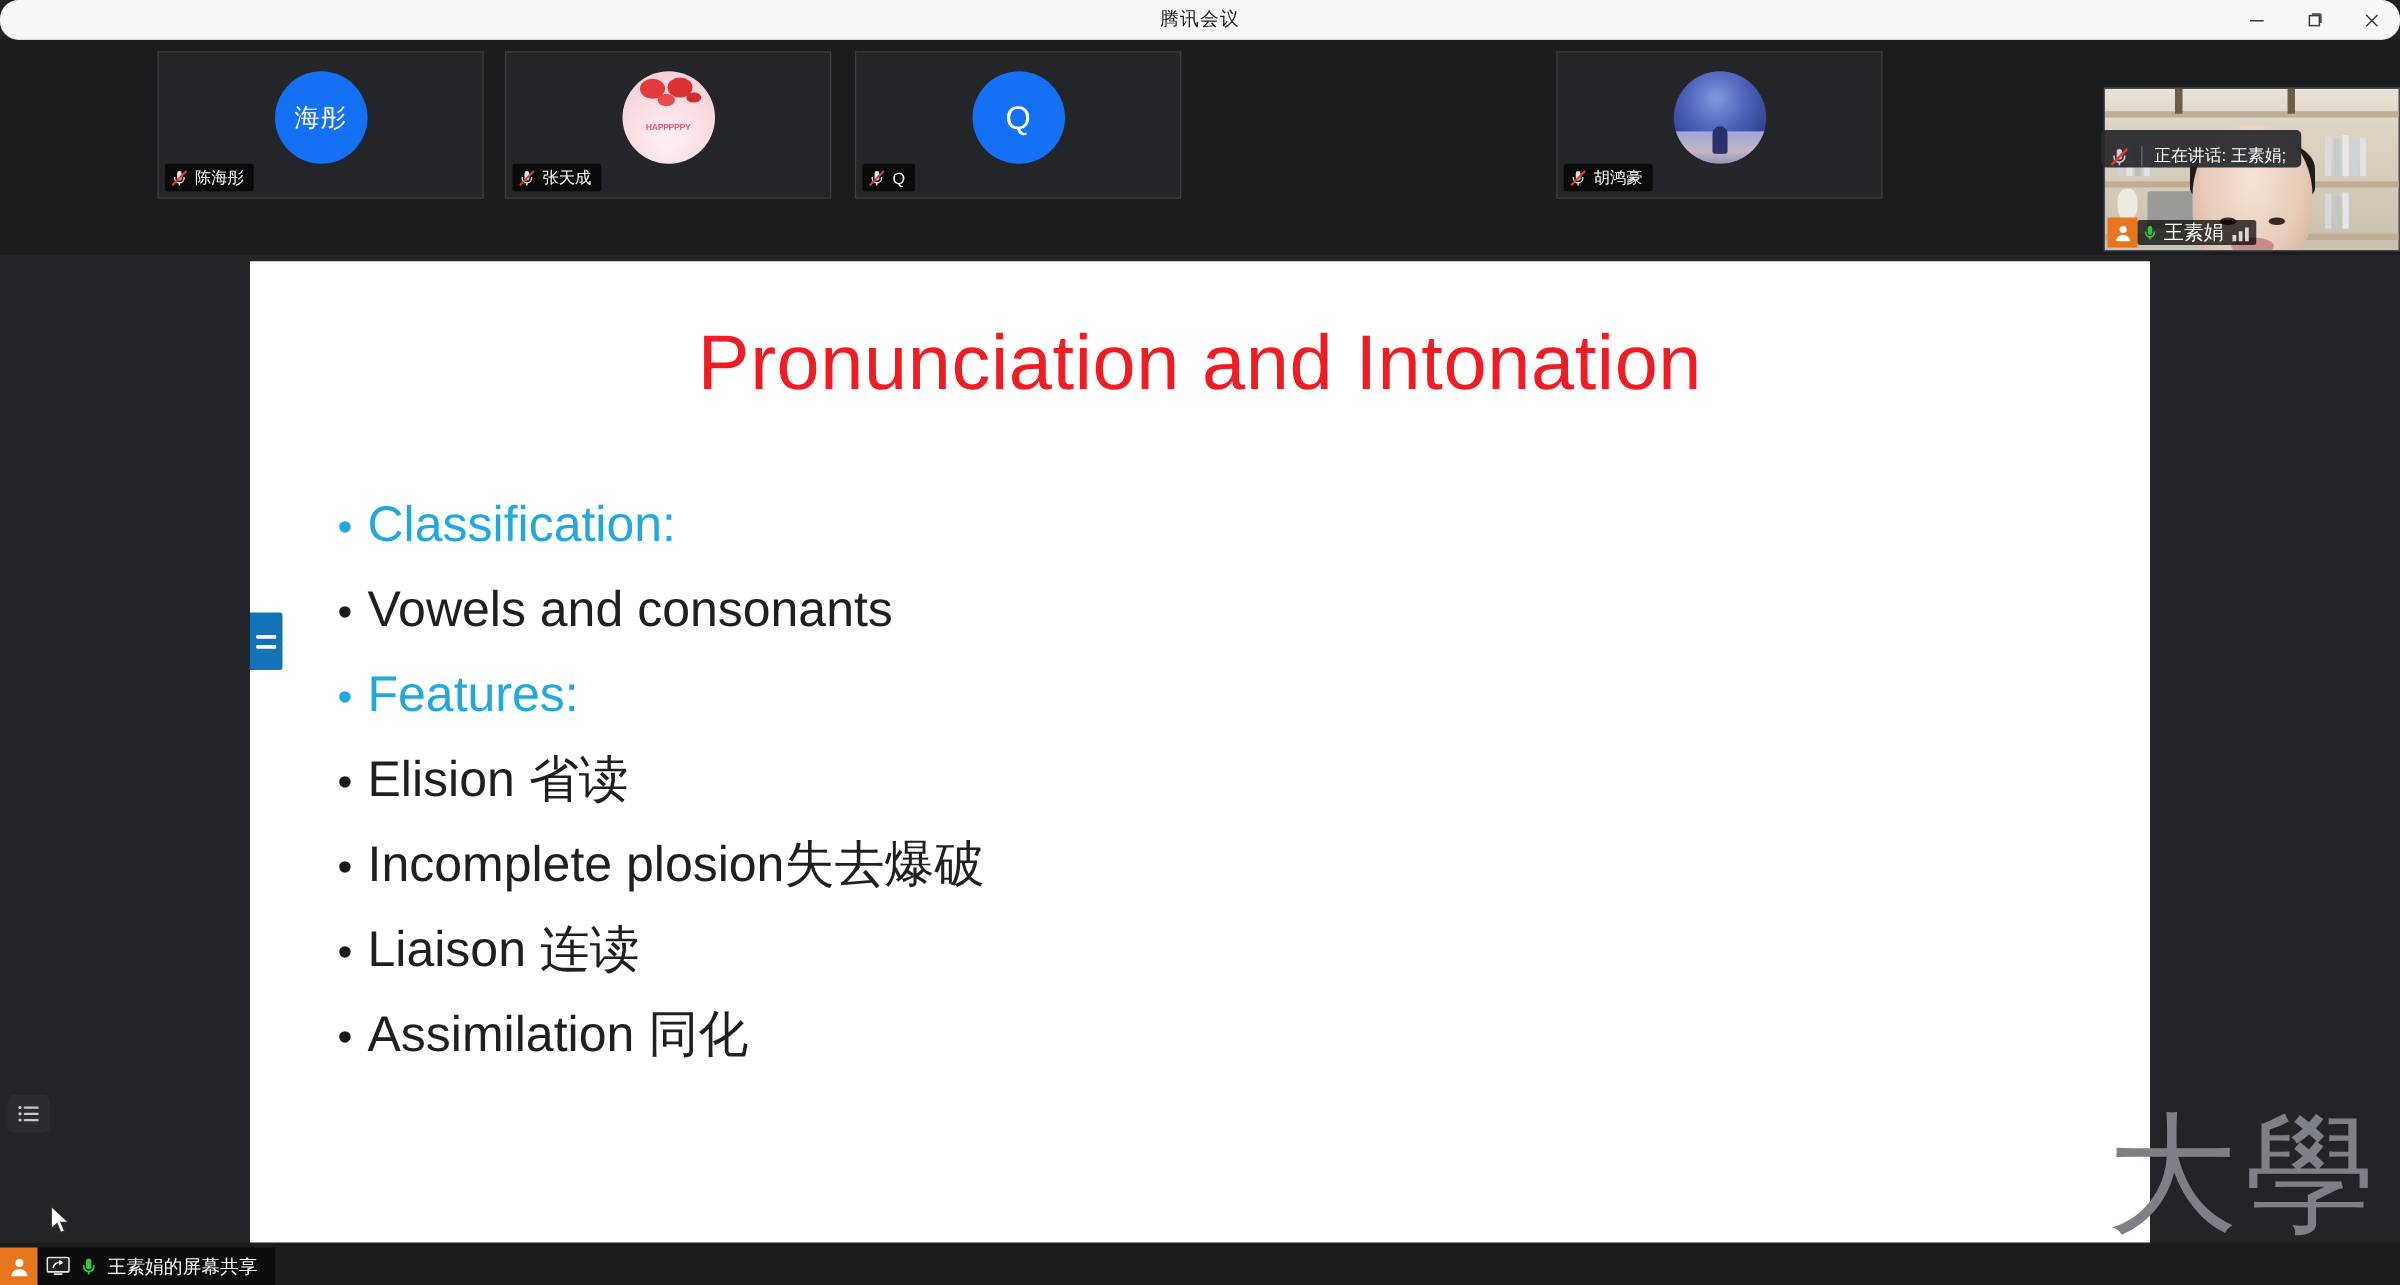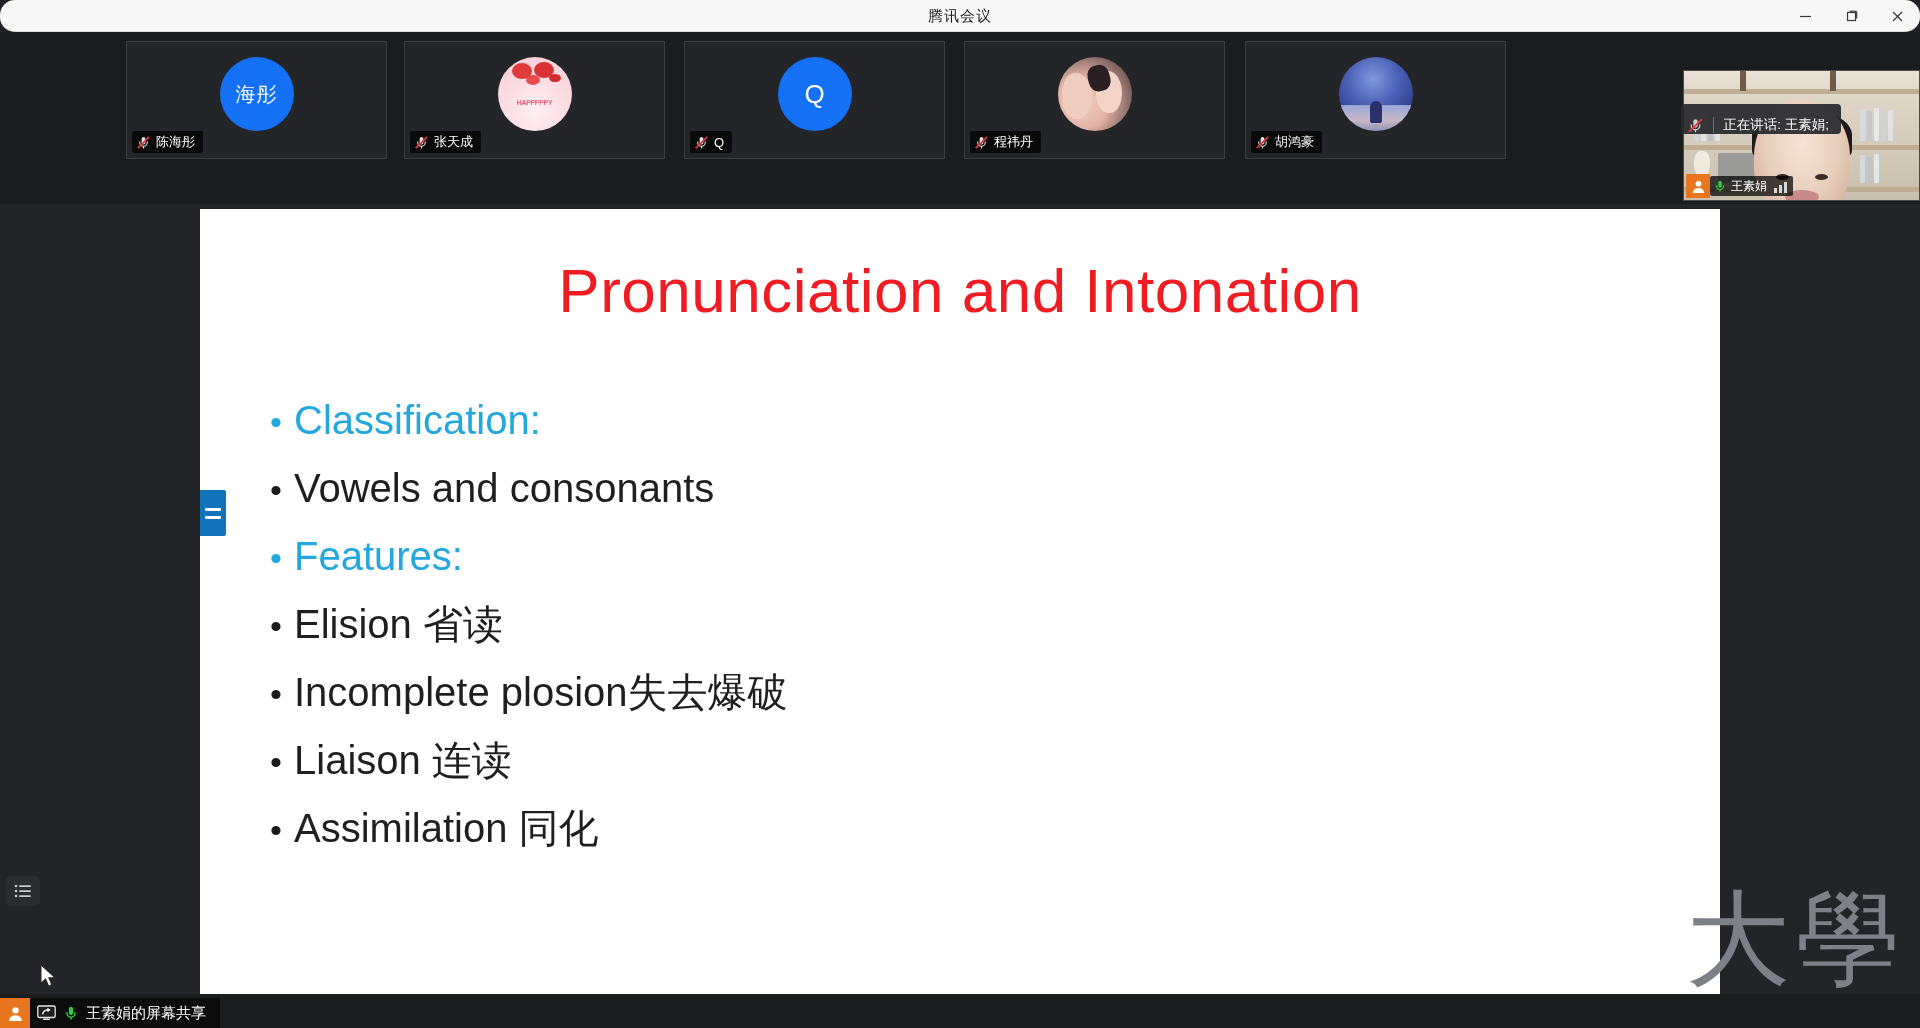--- a/index.html
+++ b/index.html
@@ -132,21 +132,21 @@
     background: #22191a;
   }
   .eye { position:absolute; width:13px; height:6px; border-radius:50%; background:#3a2a26; top:74px; }
   .lips{ position:absolute; left:50%; transform:translateX(-50%); bottom:14px;
          width:34px; height:14px; border-radius:50%; background:#c98a8c; }
   #video-nameplate {
     position: absolute; left: 26px; bottom: 4px; height: 20px;
     display: flex; align-items: center; gap: 4px;
     padding: 0 6px 0 3px; background: rgba(0,0,0,0.72); border-radius: 2px;
   }
-  #video-nameplate .nm { font-size: 12px; color: #fff; }
+  #video-nameplate .nm { font-size: 16px; color: #fff; }
   #host-badge {
     position: absolute; left: 2px; bottom: 2px;
     width: 24px; height: 24px; background: #e8761f;
     display: flex; align-items: center; justify-content: center;
   }
   #host-badge svg { width: 15px; height: 15px; fill: #fff; }
   .mic-on svg { width: 14px; height: 14px; display: block; }
   .sig-bars { display:flex; align-items:flex-end; gap:2px; height:13px; margin-left:3px; }
   .sig-bars i { display:block; width:3px; background:#d8d8d8; }
 
@@ -305,34 +305,20 @@
             <path d="M8 2a2 2 0 0 1 2 2v4a2 2 0 1 1-4 0V4a2 2 0 0 1 2-2z" fill="#e2e2e2"></path>
             <path d="M4 7v1a4 4 0 0 0 8 0V7" stroke="#e2e2e2" stroke-width="1.2" fill="none"></path>
             <line x1="8" y1="12" x2="8" y2="14.3" stroke="#e2e2e2" stroke-width="1.2"></line>
             <line x1="2" y1="14" x2="14" y2="2" stroke="#e03a3a" stroke-width="1.8"></line>
           </svg>
       </span>
       <span class="nm">Q</span>
     </div>
   </div>
 
-  <div class="tile" style="left:964px; width:261px;">
-    <div class="tile-avatar av-face"></div>
-    <div class="tile-nameplate">
-      <span class="mic-muted">
-        <svg viewBox="0 0 16 16">
-            <path d="M8 2a2 2 0 0 1 2 2v4a2 2 0 1 1-4 0V4a2 2 0 0 1 2-2z" fill="#e2e2e2"></path>
-            <path d="M4 7v1a4 4 0 0 0 8 0V7" stroke="#e2e2e2" stroke-width="1.2" fill="none"></path>
-            <line x1="8" y1="12" x2="8" y2="14.3" stroke="#e2e2e2" stroke-width="1.2"></line>
-            <line x1="2" y1="14" x2="14" y2="2" stroke="#e03a3a" stroke-width="1.8"></line>
-          </svg>
-      </span>
-      <span class="nm">程祎丹</span>
-    </div>
-  </div>
 
   <div class="tile" style="left:1245px; width:261px;">
     <div class="tile-avatar av-night"></div>
     <div class="tile-nameplate">
       <span class="mic-muted">
         <svg viewBox="0 0 16 16">
             <path d="M8 2a2 2 0 0 1 2 2v4a2 2 0 1 1-4 0V4a2 2 0 0 1 2-2z" fill="#e2e2e2"></path>
             <path d="M4 7v1a4 4 0 0 0 8 0V7" stroke="#e2e2e2" stroke-width="1.2" fill="none"></path>
             <line x1="8" y1="12" x2="8" y2="14.3" stroke="#e2e2e2" stroke-width="1.2"></line>
             <line x1="2" y1="14" x2="14" y2="2" stroke="#e03a3a" stroke-width="1.8"></line>

